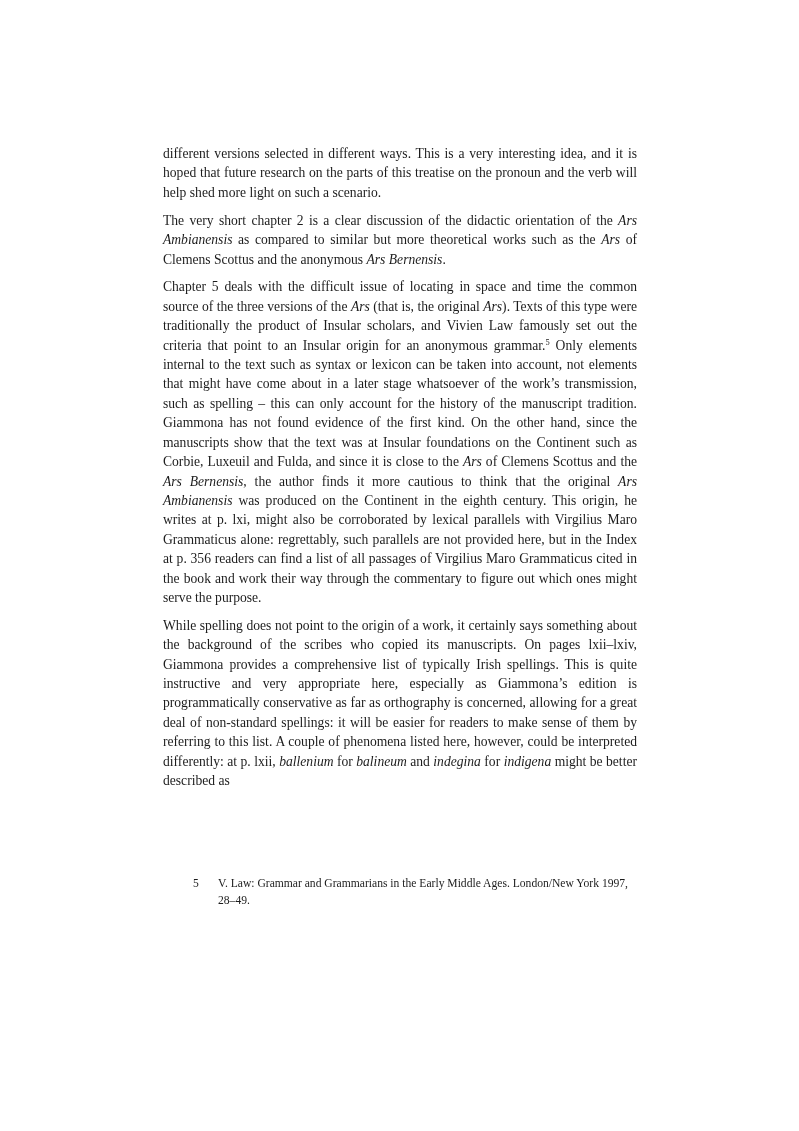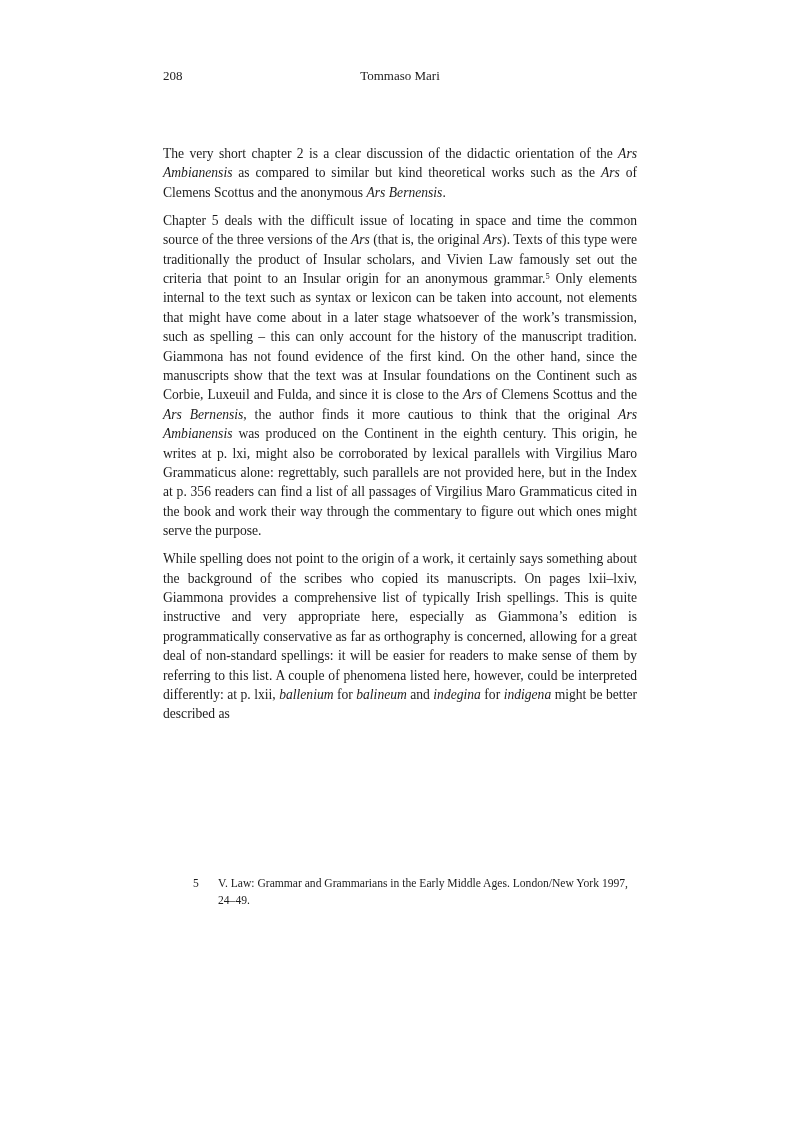--- a/index.html
+++ b/index.html
@@ -64,29 +64,26 @@
     text-align: left;
   }
   .fn-number { display: block; }
   .fn-text { display: block; }
 </style>
 </head>
 <body>
 
 <div class="page">
 
-  <div class="header">
-    <span class="page-number">208</span>
-    <span class="running-header">Tommaso Mari</span>
-  </div>
 
   <div class="body-text">
-      <p class="para"><span>The very short chapter 2 is a clear discussion of the didactic orientation of the </span><em>Ars Ambianensis</em><span> as compared to similar but kind theoretical works such as the </span><em>Ars</em><span> of Clemens Scottus and the anonymous </span><em>Ars Bernensis</em><span>.</span></p>
+      <p class="para"><span>different versions selected in different ways. This is a very interesting idea, and it is hoped that future research on the parts of this treatise on the pronoun and the verb will help shed more light on such a scenario.</span></p>
+      <p class="para"><span>The very short chapter 2 is a clear discussion of the didactic orientation of the </span><em>Ars Ambianensis</em><span> as compared to similar but more theoretical works such as the </span><em>Ars</em><span> of Clemens Scottus and the anonymous </span><em>Ars Bernensis</em><span>.</span></p>
       <p class="para"><span>Chapter 5 deals with the difficult issue of locating in space and time the common source of the three versions of the </span><em>Ars</em><span> (that is, the original </span><em>Ars</em><span>). Texts of this type were traditionally the product of Insular scholars, and Vivien Law famously set out the criteria that point to an Insular origin for an anonymous grammar.</span><sup>5</sup><span> Only elements internal to the text such as syntax or lexicon can be taken into account, not elements that might have come about in a later stage whatsoever of the work’s transmission, such as spelling – this can only account for the history of the manuscript tradition. Giammona has not found evidence of the first kind. On the other hand, since the manuscripts show that the text was at Insular foundations on the Continent such as Corbie, Luxeuil and Fulda, and since it is close to the </span><em>Ars</em><span> of Clemens Scottus and the </span><em>Ars Bernensis</em><span>, the author finds it more cautious to think that the original </span><em>Ars Ambianensis</em><span> was produced on the Continent in the eighth century. This origin, he writes at p. lxi, might also be corroborated by lexical parallels with Virgilius Maro Grammaticus alone: regrettably, such parallels are not provided here, but in the Index at p. 356 readers can find a list of all passages of Virgilius Maro Grammaticus cited in the book and work their way through the commentary to figure out which ones might serve the purpose.</span></p>
       <p class="para"><span>While spelling does not point to the origin of a work, it certainly says something about the background of the scribes who copied its manuscripts. On pages lxii–lxiv, Giammona provides a comprehensive list of typically Irish spellings. This is quite instructive and very appropriate here, especially as Giammona’s edition is programmatically conservative as far as orthography is concerned, allowing for a great deal of non-standard spellings: it will be easier for readers to make sense of them by referring to this list. A couple of phenomena listed here, however, could be interpreted differently: at p. lxii, </span><em>ballenium</em><span> for </span><em>balineum</em><span> and </span><em>indegina</em><span> for </span><em>indigena</em><span> might be better described as</span></p>
     </div>
 
   <div class="footnote">
     <span class="fn-number">5</span>
-    <span class="fn-text">V. Law: Grammar and Grammarians in the Early Middle Ages. London/New York 1997, 24–49.</span>
+    <span class="fn-text">V. Law: Grammar and Grammarians in the Early Middle Ages. London/New York 1997, 28–49.</span>
   </div>
 
 </div>
 
 </body></html>

